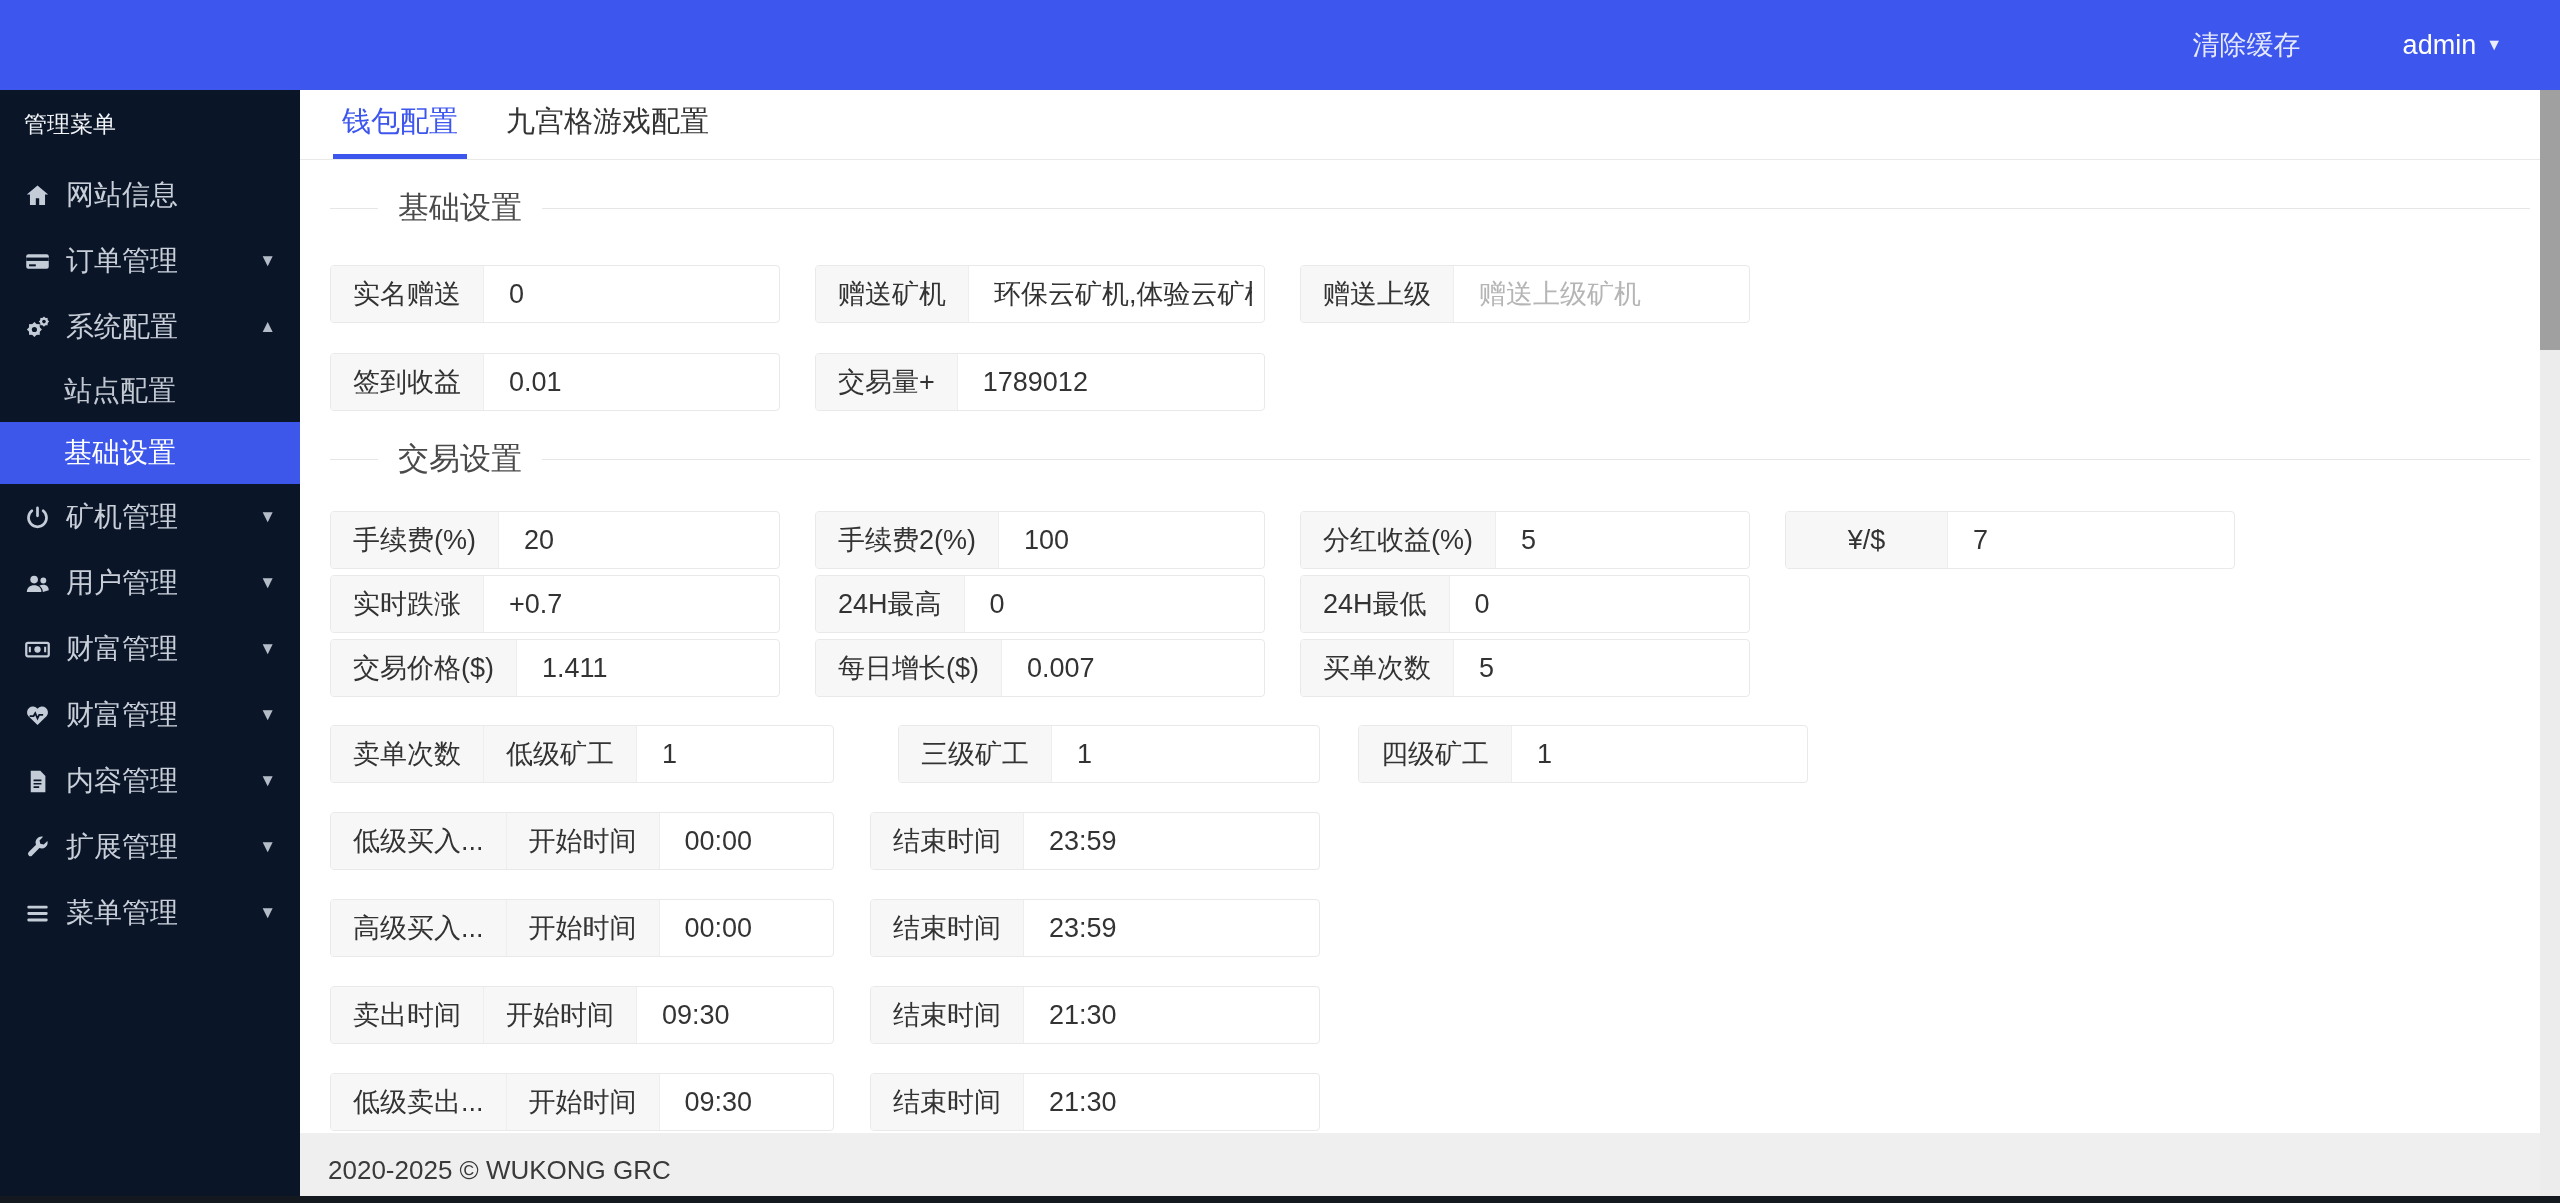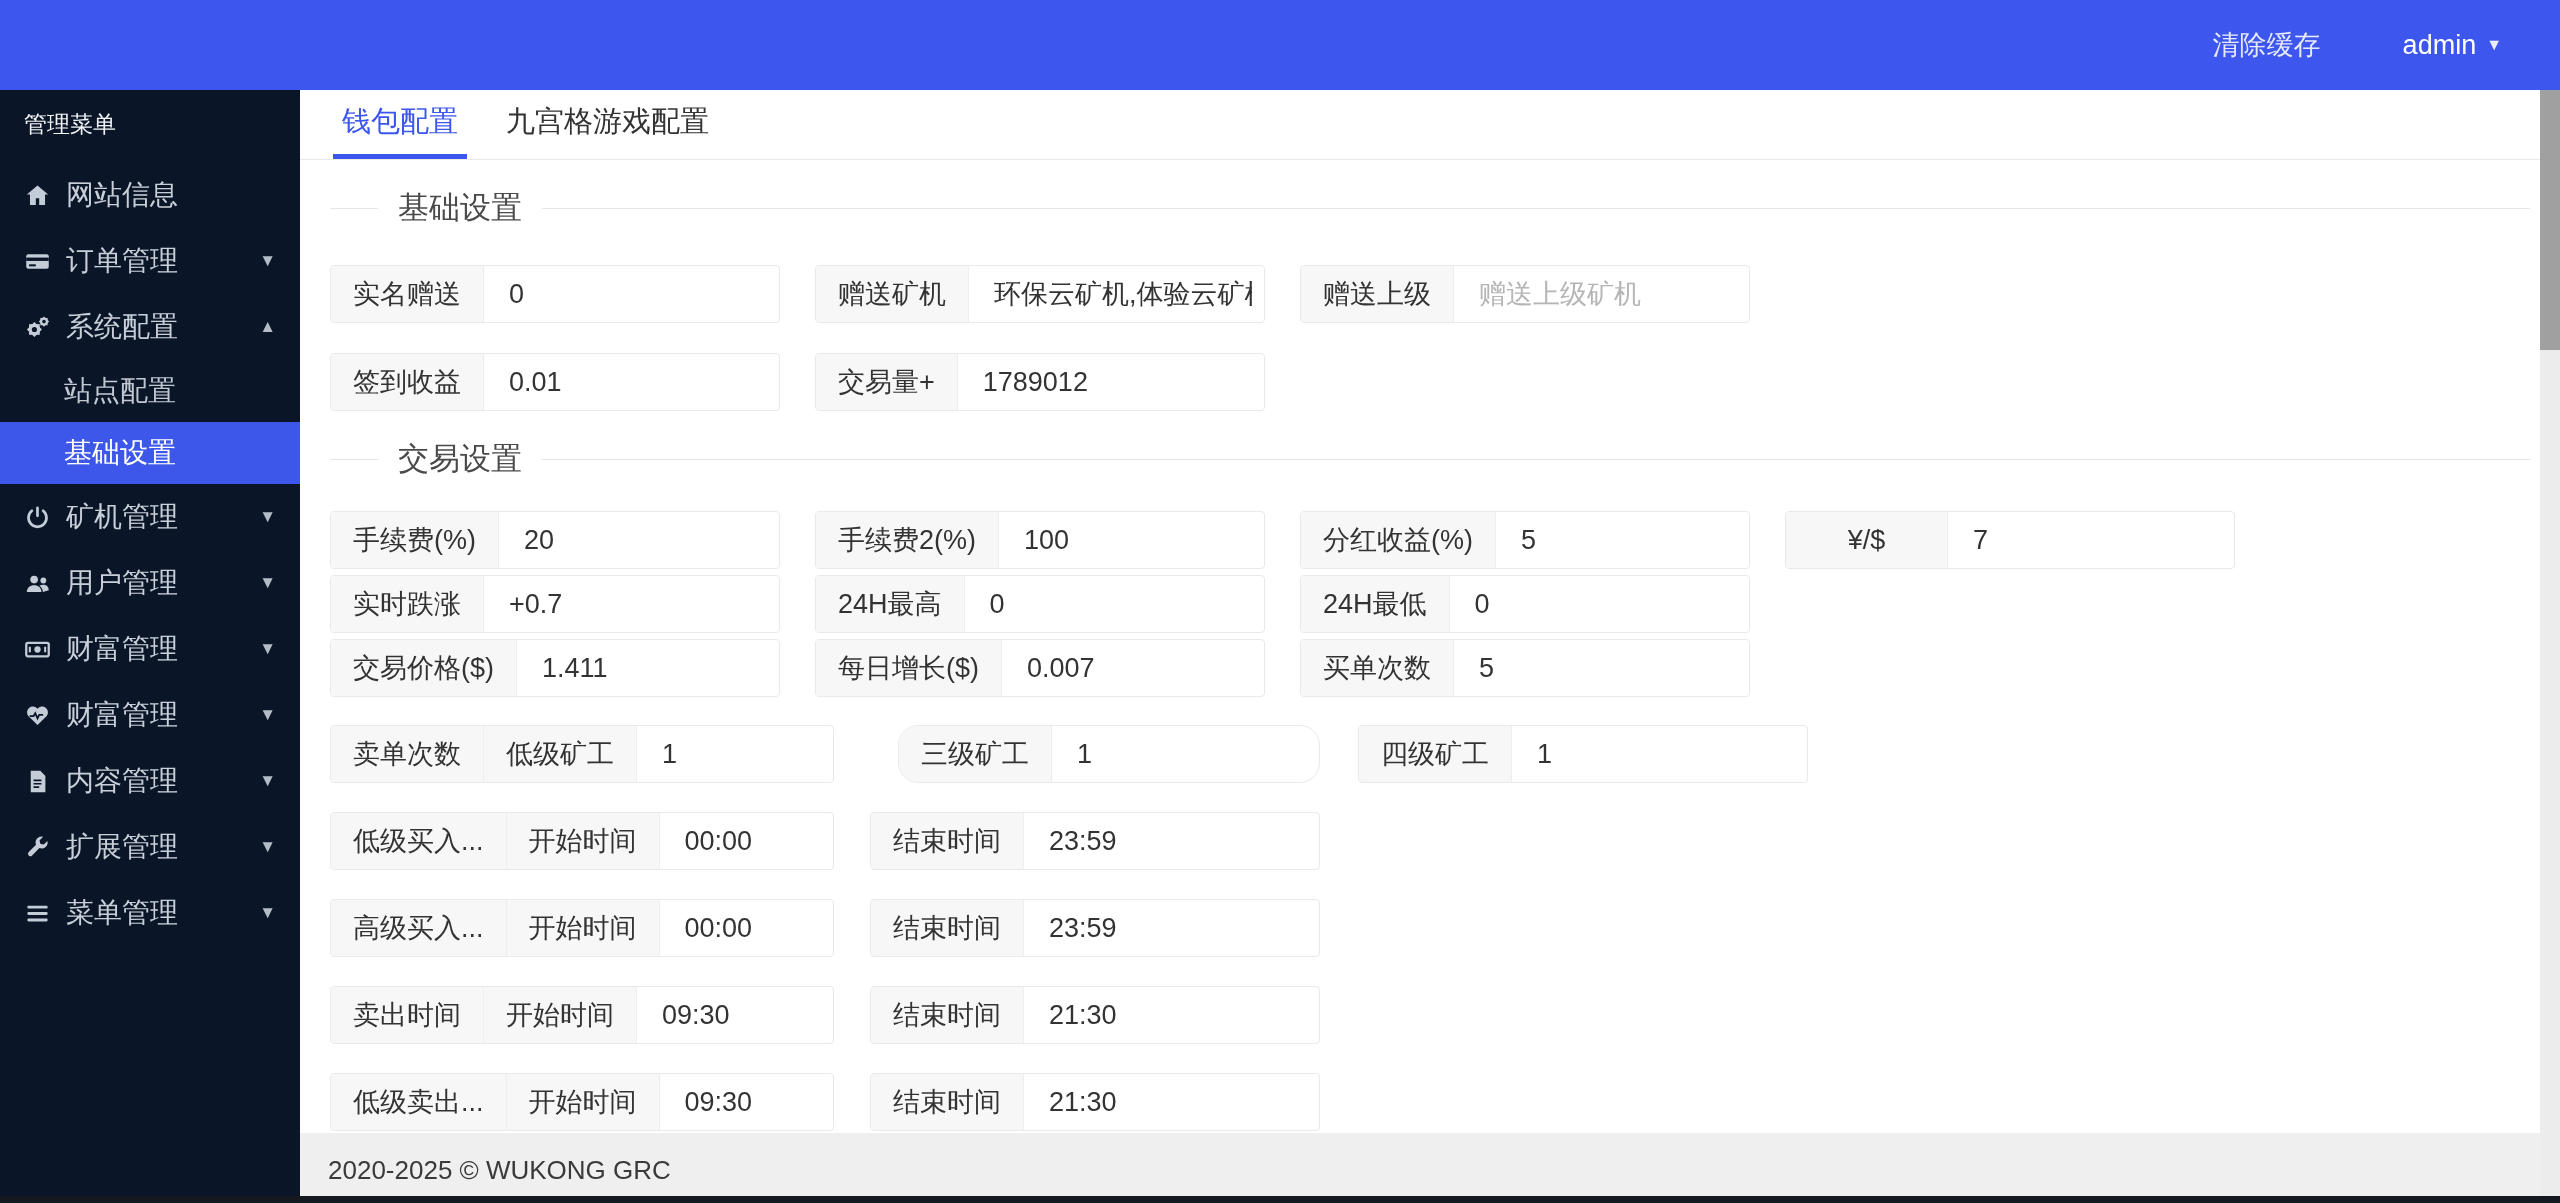--- a/index.html
+++ b/index.html
@@ -10,21 +10,21 @@
     font-family:"Liberation Sans","DejaVu Sans",sans-serif;
     color:#333;
   }
   
   .header {
     position:absolute; top:0; left:0; right:0; height:90px;
     background:#3d56ee; display:flex; align-items:center; justify-content:flex-end;
     padding-right:58px;
   }
   .hdr-link {
-    color:rgba(255,255,255,.88); font-size:27px; cursor:pointer; margin-right:76px;
+    color:rgba(255,255,255,.88); font-size:27px; cursor:pointer; margin-right:96px;
     background:none; border:none; font-family:inherit;
   }
   .hdr-user { display:flex; align-items:center; color:#fff; font-size:27px; cursor:pointer; }
   .hdr-caret { font-size:16px; margin-left:10px; color:rgba(255,255,255,.9); }
   
   .sidebar {
     position:absolute; top:90px; left:0; bottom:0; width:300px;
     background:#0a1628; color:#c9cfd9;
   }
   .side-title { padding:16px 16px 0 24px; font-size:23px; color:#f2f4f8; line-height:36px; }
@@ -67,21 +67,21 @@
   .fg input {
     border:none; outline:none; flex:1; min-width:0; background:transparent;
     font-size:27px; color:#333; padding:0 12px 0 25px; font-family:inherit;
   }
   .fg input::placeholder { color:#b5b5b5; }
   .w-std { width:450px;justify-content:space-between; }
   .w-triple { width:504px;justify-content:space-between; }
   .w-mid { width:422px; }
   .gap { margin-left:35px; }
   .gap-t { margin-left:36px; }
-  .gap-m1 { margin-left:64px;border-radius:20px; }
+  .gap-m1 { margin-left:64px; }
   .gap-m2 { margin-left:38px; }
   .mt-row1 { margin-top:35px; }
   .mt-row2 { margin-top:30px; }
   .mt-trade1 { margin-top:30px; }
   .mt-tight { margin-top:6px; }
   .mt-miners { margin-top:28px; }
   .mt-time { margin-top:29px; }
   
   .footer {
     margin-top:2px; height:74px; background:#efefef; display:flex; align-items:center;

